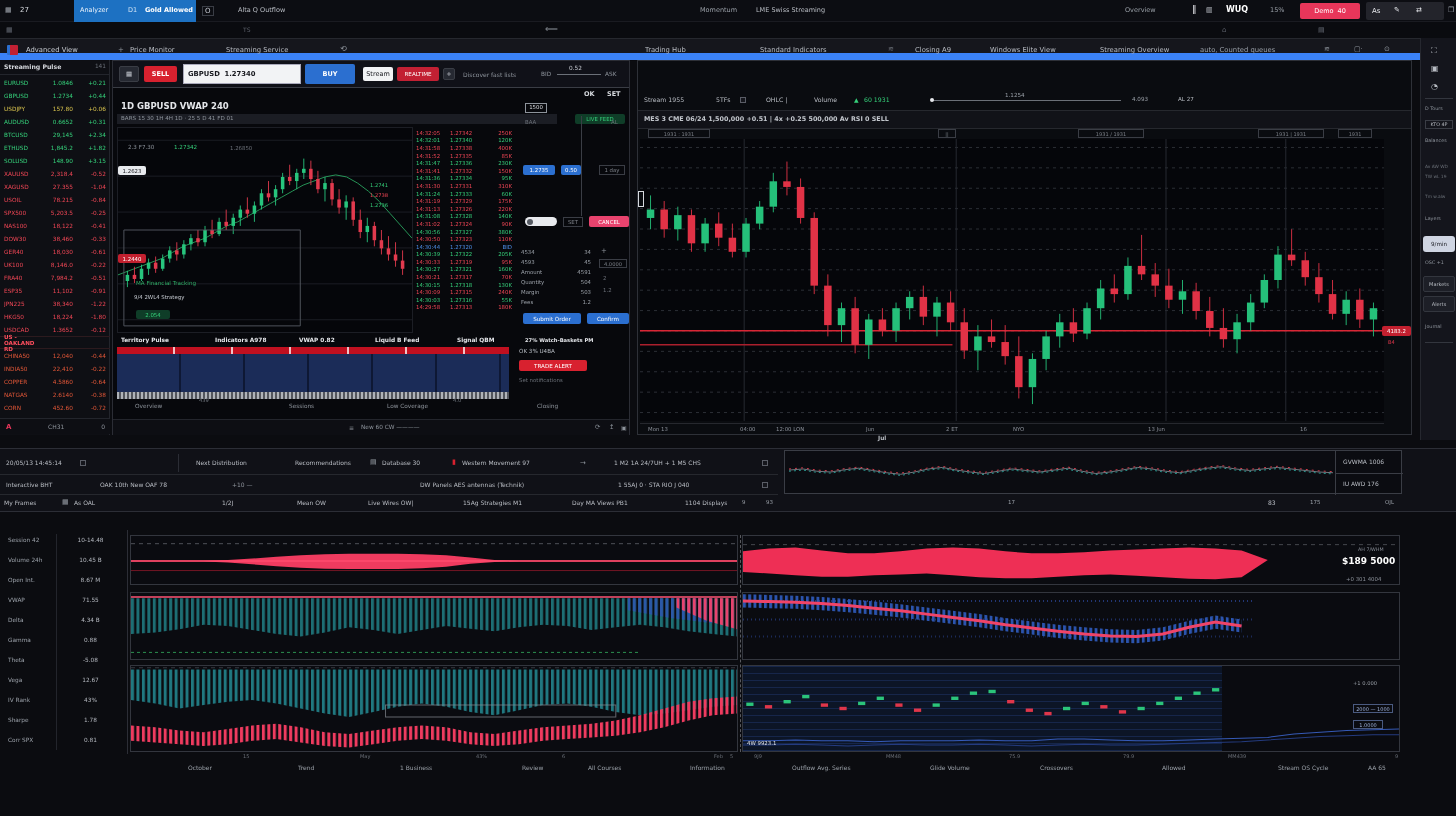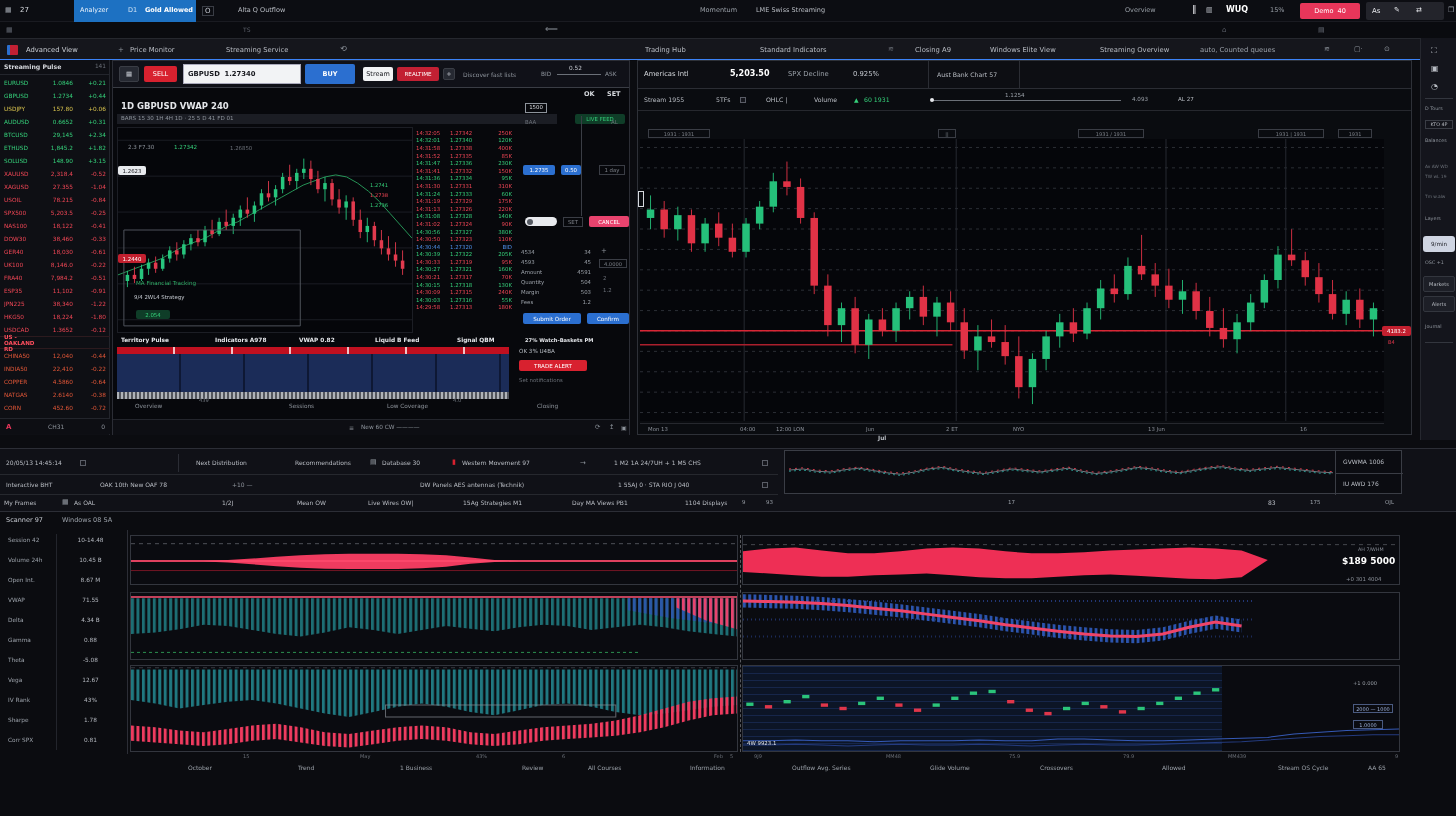--- a/index.html
+++ b/index.html
@@ -75,21 +75,21 @@
   </div>
 
   <div class="abs" style="left:0;top:22px;width:1456px;height:16px;background:#0a0b0f">
     <span class="t" style="left:6px;top:4px;color:#5c606a">▦</span>
     <span class="t" style="left:243px;top:4px;color:#5c606a;font-size:6px">TS</span>
     <span class="t" style="left:545px;top:2px;color:#8d939b;font-size:9px">⟸</span>
     <span class="t" style="left:1222px;top:4px;color:#5c606a">⌂</span>
     <span class="t" style="left:1318px;top:4px;color:#5c606a">▤</span>
   </div>
 
-  <div class="abs" style="left:0;top:38px;width:1456px;height:22px;background:#15161c;border-top:1px solid #26282e;border-bottom:1px solid #3b82f6">
+  <div class="abs" style="left:0;top:38px;width:1456px;height:22px;background:#15161c;border-top:1px solid #26282e;border-bottom:7px solid #3b82f6">
     <div class="abs" style="left:7px;top:6px;width:11px;height:10px;background:#c22033;border-radius:1px;border-left:3px solid #2b6fd0"></div>
     <span class="t" style="left:26px;top:7px;color:#c8ccd2;font-size:6.8px">Advanced View</span>
     <span class="t" style="left:118px;top:7px;color:#8d939b">+</span>
     <span class="t" style="left:130px;top:7px;color:#b9bdc4;font-size:6.8px">Price Monitor</span>
     <span class="t" style="left:226px;top:7px;color:#b9bdc4;font-size:6.8px">Streaming Service</span>
     <span class="t" style="left:340px;top:5px;color:#8d939b;font-size:8px">⟲</span>
     <span class="t" style="left:645px;top:7px;color:#b9bdc4;font-size:6.8px">Trading Hub</span>
     <span class="t" style="left:760px;top:7px;color:#b9bdc4;font-size:6.8px">Standard Indicators</span>
     <span class="t" style="left:888px;top:6px;color:#6b7078">≋</span>
     <span class="t" style="left:915px;top:7px;color:#b9bdc4;font-size:6.8px">Closing A9</span>
@@ -244,21 +244,21 @@
       <span class="t" style="left:6px;top:4px;color:#e8365a;font-weight:bold;font-size:7px">A</span>
       <span class="t" style="left:48px;top:4px;color:#8d939b;font-size:6px">CH31</span>
       <span class="t" style="right:5px;top:4px;color:#8d939b;font-size:6px">0</span>
     </div>
   </div>
 
   <div class="abs" style="left:112px;top:60px;width:518px;height:375px;background:#07080c;border:1px solid #2b2d35">
 
     <div class="abs" style="left:0;top:0;width:516px;height:27px;background:#101118;border-bottom:1px solid #3a3d45">
       <div class="btn" style="left:6px;top:5px;width:20px;height:16px;background:#262932;border:1px solid #3a3d45;color:#c6cad1">▦</div>
-      <div class="btn" style="left:31px;top:5px;width:33px;height:16px;background:#d8212f;font-weight:normal">
+      <div class="btn" style="left:31px;top:5px;width:33px;height:16px;background:#d8212f;font-weight:bold">
           <span>SELL</span>
         </div>
       <input readonly="" style="position: absolute; left: 70px; top: 3px; width: 118px; height: 20px; background: rgb(242, 243, 245); border: 1px solid rgb(170, 170, 187); color: rgb(21, 22, 28); font-size: 6.8px; font-weight: bold; padding: 0px 4px;" value="GBPUSD  1.27340">
       <div class="btn" style="left:192px;top:3px;width:50px;height:20px;background:#2b6fd0;font-weight:bold">
           <span>BUY</span>
         </div>
       <div class="btn" style="left:250px;top:6px;width:30px;height:14px;background:#f2f3f5;color:#15161c">
           <span>Stream</span>
         </div>
       <div class="btn" style="left:284px;top:6px;width:42px;height:14px;background:#c22033;font-size:5.6px">
@@ -604,42 +604,36 @@
     <div class="abs" style="left:0;top:358px;width:516px;height:16px;background:#0d0e13;border-top:1px solid #23252c">
       <span class="t" style="left:236px;top:4px;color:#8d939b;font-size:6px">≡</span>
       <span class="t" style="left:248px;top:4px;color:#8d939b;font-size:5.8px">New      60 CW ————</span>
       <span class="t" style="left:482px;top:4px;color:#8d939b;font-size:6.5px">⟳</span>
       <span class="t" style="left:496px;top:4px;color:#8d939b;font-size:6.5px">↥</span>
       <span class="t" style="left:508px;top:4px;color:#8d939b;font-size:6px">▣</span>
     </div>
   </div>
 
   <div class="abs" style="left:637px;top:60px;width:775px;height:375px;background:#0a0c10;border:1px solid #2e3138">
-    <div class="abs" style="left:0;top:0;width:773px;height:28px;background:#0d0e13;border-bottom:1px solid #2b2d34">
-      <span class="t" style="left:6px;top:9px;color:#d6d9de;font-size:6.8px">Americas Intl</span>
-      <span class="t" style="left:92px;top:8px;color:#ffffff;font-size:8px;font-weight:bold">5,203.50</span>
-      <span class="t" style="left:150px;top:9px;color:#9aa0a8;font-size:6.8px">SPX Decline</span>
-      <span class="t" style="left:215px;top:9px;color:#c6cad1;font-size:6.8px">0.925%</span>
-      <div class="abs" style="left:290px;top:0;width:92px;height:28px;border-left:1px solid #2b2d34;border-right:1px solid #2b2d34">
-        <span class="t" style="left:8px;top:10px;color:#b9bdc4;font-size:6.2px">Aust Bank Chart 57</span>
-      </div>
-    </div>
     <div class="abs" style="left:0;top:28px;width:773px;height:22px;border-bottom:1px solid #26282e">
       <span class="t" style="left:6px;top:7px;color:#b9bdc4;font-size:6.2px">Stream 1955</span>
       <span class="t" style="left:78px;top:7px;color:#b9bdc4;font-size:6.2px">5TFs</span>
       <div class="chk" style="left:102px;top:8px"></div>
       <span class="t" style="left:128px;top:7px;color:#b9bdc4;font-size:6.2px">OHLC  |</span>
       <span class="t" style="left:176px;top:7px;color:#b9bdc4;font-size:6.2px">Volume</span>
       <span class="t" style="left:216px;top:7px;color:#35d07a;font-size:6px">▲</span>
       <span class="t" style="left:226px;top:7px;color:#35d07a;font-size:6.2px">60 1931</span>
       <div class="abs" style="left:293px;top:39px;width:190px;height:1px;background:#6b7078;top:11px"></div>
       <div class="abs" style="left:292px;top:9px;width:4px;height:4px;background:#e8eaee;border-radius:2px"></div>
       <span class="t" style="left:365px;top:3px;color:#9aa0a8;font-size:5.6px;background:#0a0c10;padding:0 2px">1.1254</span>
       <span class="t" style="left:494px;top:7px;color:#9aa0a8;font-size:5.6px">4.093</span>
       <span class="t" style="left:540px;top:7px;color:#b9bdc4;font-size:5.6px">AL 27</span>
+    </div>
+    <div class="abs" style="left:0;top:50px;width:773px;height:18px;background:#111218;border-bottom:1px solid #26282e">
+      <span class="t" style="left:6px;top:5px;color:#c2c6cc;font-size:6.4px;font-weight:bold">MES 3  CME 06/24  1,500,000      +0.51 | 4x      +0.25      500,000 Av RSI      0 SELL</span>
     </div>
     <div class="abs" style="left:0;top:68px;width:773px;height:10px">
       <div class="bx" style="left:10px;top:0;width:62px;height:9px;font-size:5px;line-height:8px"><span>1931 : 1931</span></div>
       <div class="bx" style="left:300px;top:0;width:18px;height:9px;font-size:5px;line-height:8px"><span>||</span></div>
       <div class="bx" style="left:440px;top:0;width:66px;height:9px;font-size:5px;line-height:8px"><span>1931 / 1931</span></div>
       <div class="bx" style="left:620px;top:0;width:66px;height:9px;font-size:5px;line-height:8px"><span>1931 | 1931</span></div>
       <div class="bx" style="left:700px;top:0;width:34px;height:9px;font-size:5px;line-height:8px"><span>1931</span></div>
     </div>
     <div class="abs" style="left:2px;top:78px;width:744px;height:282px;background:#05060a">
         <svg viewBox="0 0 100 100" preserveAspectRatio="none" style="position: absolute; left: 0px; top: 0px; width: 100%; height: 100%; display: block;">
@@ -887,24 +881,20 @@
           <polyline points="0,48 2.564102564102564,45 5.128205128205128,51 7.6923076923076925,53 10.256410256410255,47 12.82051282051282,43 15.384615384615385,49 17.94871794871795,55 20.51282051282051,59 23.076923076923077,53 25.64102564102564,45 28.205128205128204,41 30.76923076923077,48 33.33333333333333,53 35.8974358974359,57 38.46153846153847,51 41.02564102564102,45 43.58974358974359,49 46.15384615384615,53 48.717948717948715,48 51.28205128205128,43 53.84615384615385,51 56.41025641025641,57 58.97435897435898,53 61.53846153846154,47 64.1025641025641,41 66.66666666666666,45 69.23076923076923,51 71.7948717948718,55 74.35897435897436,49 76.92307692307693,43 79.48717948717949,39 82.05128205128204,45 84.61538461538461,49 87.17948717948718,45 89.74358974358975,41 92.3076923076923,45 94.87179487179486,49 97.43589743589743,53 100,55" fill="none" stroke="#2aa198" stroke-width="1" stroke-dasharray="2 3" vector-effect="non-scaling-stroke" opacity="0.9"></polyline>
           <polyline points="0,42 2.564102564102564,39 5.128205128205128,45 7.6923076923076925,47 10.256410256410255,41 12.82051282051282,37 15.384615384615385,43 17.94871794871795,49 20.51282051282051,53 23.076923076923077,47 25.64102564102564,39 28.205128205128204,35 30.76923076923077,42 33.33333333333333,47 35.8974358974359,51 38.46153846153847,45 41.02564102564102,39 43.58974358974359,43 46.15384615384615,47 48.717948717948715,42 51.28205128205128,37 53.84615384615385,45 56.41025641025641,51 58.97435897435898,47 61.53846153846154,41 64.1025641025641,35 66.66666666666666,39 69.23076923076923,45 71.7948717948718,49 74.35897435897436,43 76.92307692307693,37 79.48717948717949,33 82.05128205128204,39 84.61538461538461,43 87.17948717948718,39 89.74358974358975,35 92.3076923076923,39 94.87179487179486,43 97.43589743589743,47 100,49" fill="none" stroke="#e04050" stroke-width="1" stroke-dasharray="2 4" vector-effect="non-scaling-stroke" opacity="0.9"></polyline>
         </svg>
       </div>
     <div class="vline" style="left:550px;top:0;height:44px;background:#3a3d45"></div>
     <span class="t" style="left:558px;top:7px;color:#b9bdc4;font-size:6px">GVWMA 1006</span>
     <div class="hline" style="left:550px;top:22px;width:68px;background:#3a3d45"></div>
     <span class="t" style="left:558px;top:29px;color:#b9bdc4;font-size:6px">IU AWD 176</span>
   </div>
 
-  <div class="abs" style="left:0;top:512px;width:1456px;height:18px;background:#0b0c10">
-    <span class="t" style="left:6px;top:5px;color:#c6cad1;font-size:6.5px">Scanner 97</span>
-    <span class="t" style="left:62px;top:5px;color:#9aa0a8;font-size:6.5px">Windows 08 SA</span>
-  </div>
 
   <div class="abs" style="left:0;top:530px;width:128px;height:224px;border-right:1px solid #2c2e36;overflow:hidden">
 
   <div class="srow">
       <span class="sk">Session 42</span>
       <span class="sv">10-14.48</span>
     </div>
       <div class="srow">
       <span class="sk">Volume 24h</span>
       <span class="sv">10.45 B</span>

